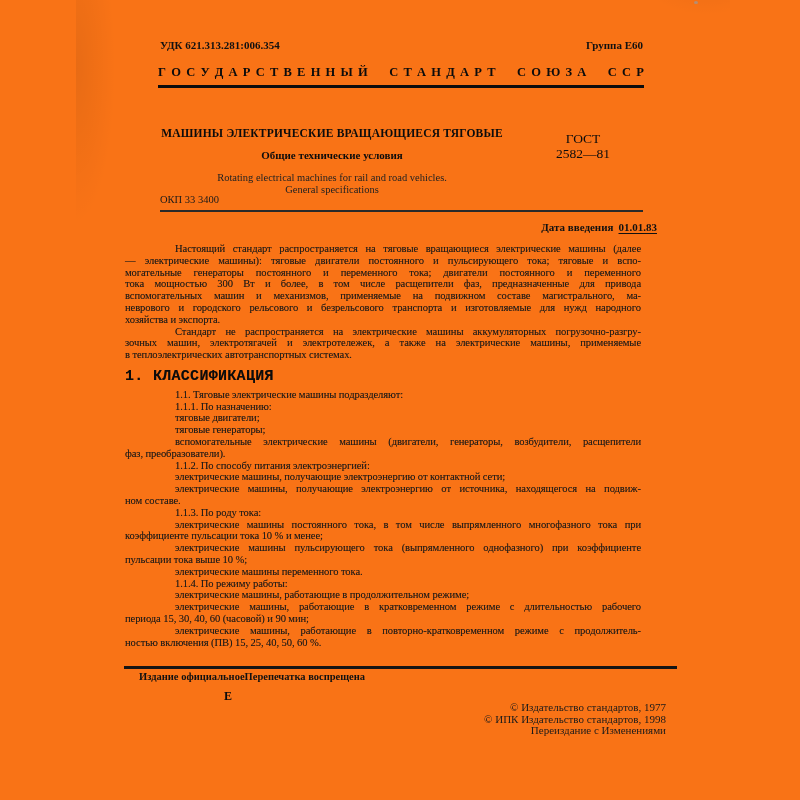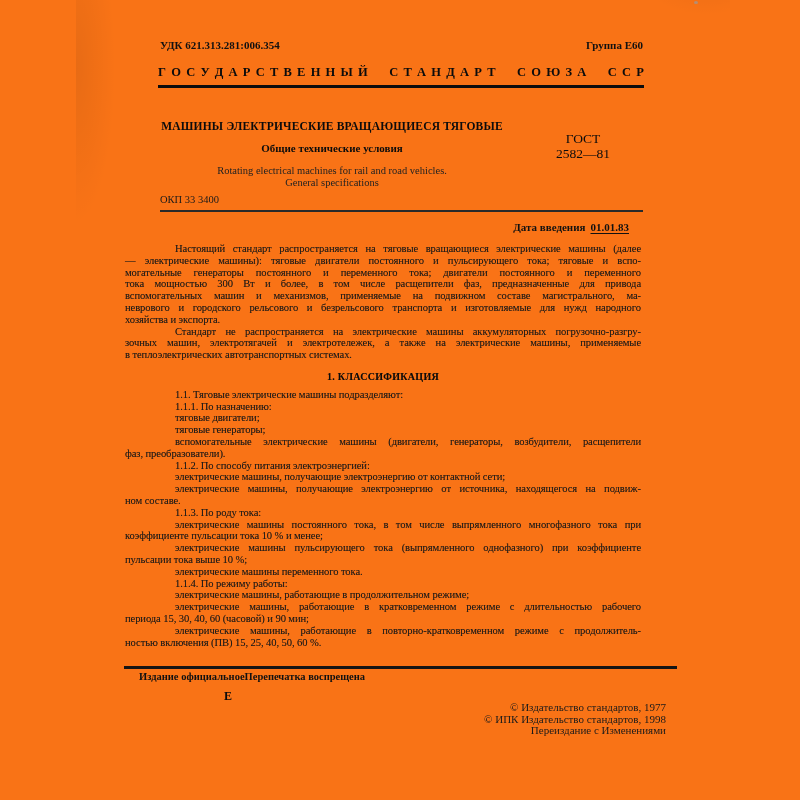--- a/index.html
+++ b/index.html
@@ -14,43 +14,43 @@
     background:radial-gradient(ellipse 90px 50px at 80% 0%,rgba(0,0,0,0.05),transparent 70%);}
   .speck{position:absolute;left:694px;top:1px;width:4px;height:3px;background:#9a9a9a;border-radius:50%;opacity:.7;}
 
   .udk-row{position:absolute;left:160px;width:483px;top:39px;display:flex;justify-content:space-between;
     font-size:11px;font-weight:bold;color:#111;}
   .banner{position:absolute;left:158px;width:486px;top:65px;display:flex;justify-content:space-between;
     align-items:baseline;font-size:12.5px;font-weight:bold;color:#0c0c0c;}
   .banner .wgap{width:11px;}
   .rule-banner{position:absolute;left:158px;width:486px;top:85px;height:3px;background:#0d0d0d;}
 
-  .title-wrap{position:absolute;left:158px;width:348px;top:120px;text-align:center;}
+  .title-wrap{position:absolute;left:158px;width:348px;top:127px;text-align:center;}
   .doc-title{font-size:11.5px;font-weight:bold;letter-spacing:.2px;color:#0c0c0c;}
   .doc-subtitle{margin-top:10px;font-size:11px;font-weight:bold;color:#0c0c0c;}
   .doc-english{margin-top:11px;font-size:10.5px;line-height:11.5px;color:#222;}
 
   .gost{position:absolute;left:523px;width:120px;top:131px;text-align:center;
     font-size:13.5px;line-height:15px;font-weight:normal;color:#0c0c0c;}
 
   .okp{position:absolute;left:160px;top:194px;font-size:10.5px;color:#1a1a1a;}
   .rule-okp{position:absolute;left:160px;width:483px;top:210px;height:2px;background:#2a2a2a;}
 
-  .date-row{position:absolute;right:171px;top:221px;font-size:11px;font-weight:bold;color:#111;}
+  .date-row{position:absolute;right:143px;top:221px;font-size:11px;font-weight:bold;color:#111;}
   .date-row .u{margin-left:5px;text-decoration:underline;text-underline-offset:2px;}
 
   .content{position:absolute;left:125px;width:516px;top:243px;
     font-size:10.6px;line-height:11.8px;letter-spacing:-0.1px;color:#1b1b1b;
     text-shadow:0 0 .4px rgba(0,0,0,.35);}
   .para{margin:0;}
   .para .tline{text-align:justify;text-align-last:justify;white-space:normal;}
   .para .tline:last-child{text-align-last:left;}
   .para .tline:first-child{text-indent:50px;}
-  .sec-heading{margin:10px 0 6px 0;text-align:center;font-weight:bold;font-size:10px;
-    letter-spacing:.3px;color:#0c0c0c;}
+  .sec-heading{margin:10px 0 6px 0;font-weight:bold;font-size:15px;
+    letter-spacing:.3px;color:#0c0c0c;font-family:Liberation Mono, monospace;}
 
   .footer-rule{position:absolute;left:124px;width:553px;top:666px;height:2.5px;background:#151515;}
   .footer-row{position:absolute;left:139px;width:549px;top:671px;display:flex;justify-content:flex-start;
     font-size:10.5px;font-weight:bold;color:#111;}
   .price-letter{position:absolute;left:224px;top:689px;font-size:12px;font-weight:bold;color:#0c0c0c;}
   .copyright{position:absolute;right:134px;top:702px;text-align:right;font-size:11px;line-height:11.6px;color:#1b1b1b;}
 </style>
 </head>
 <body>
 

